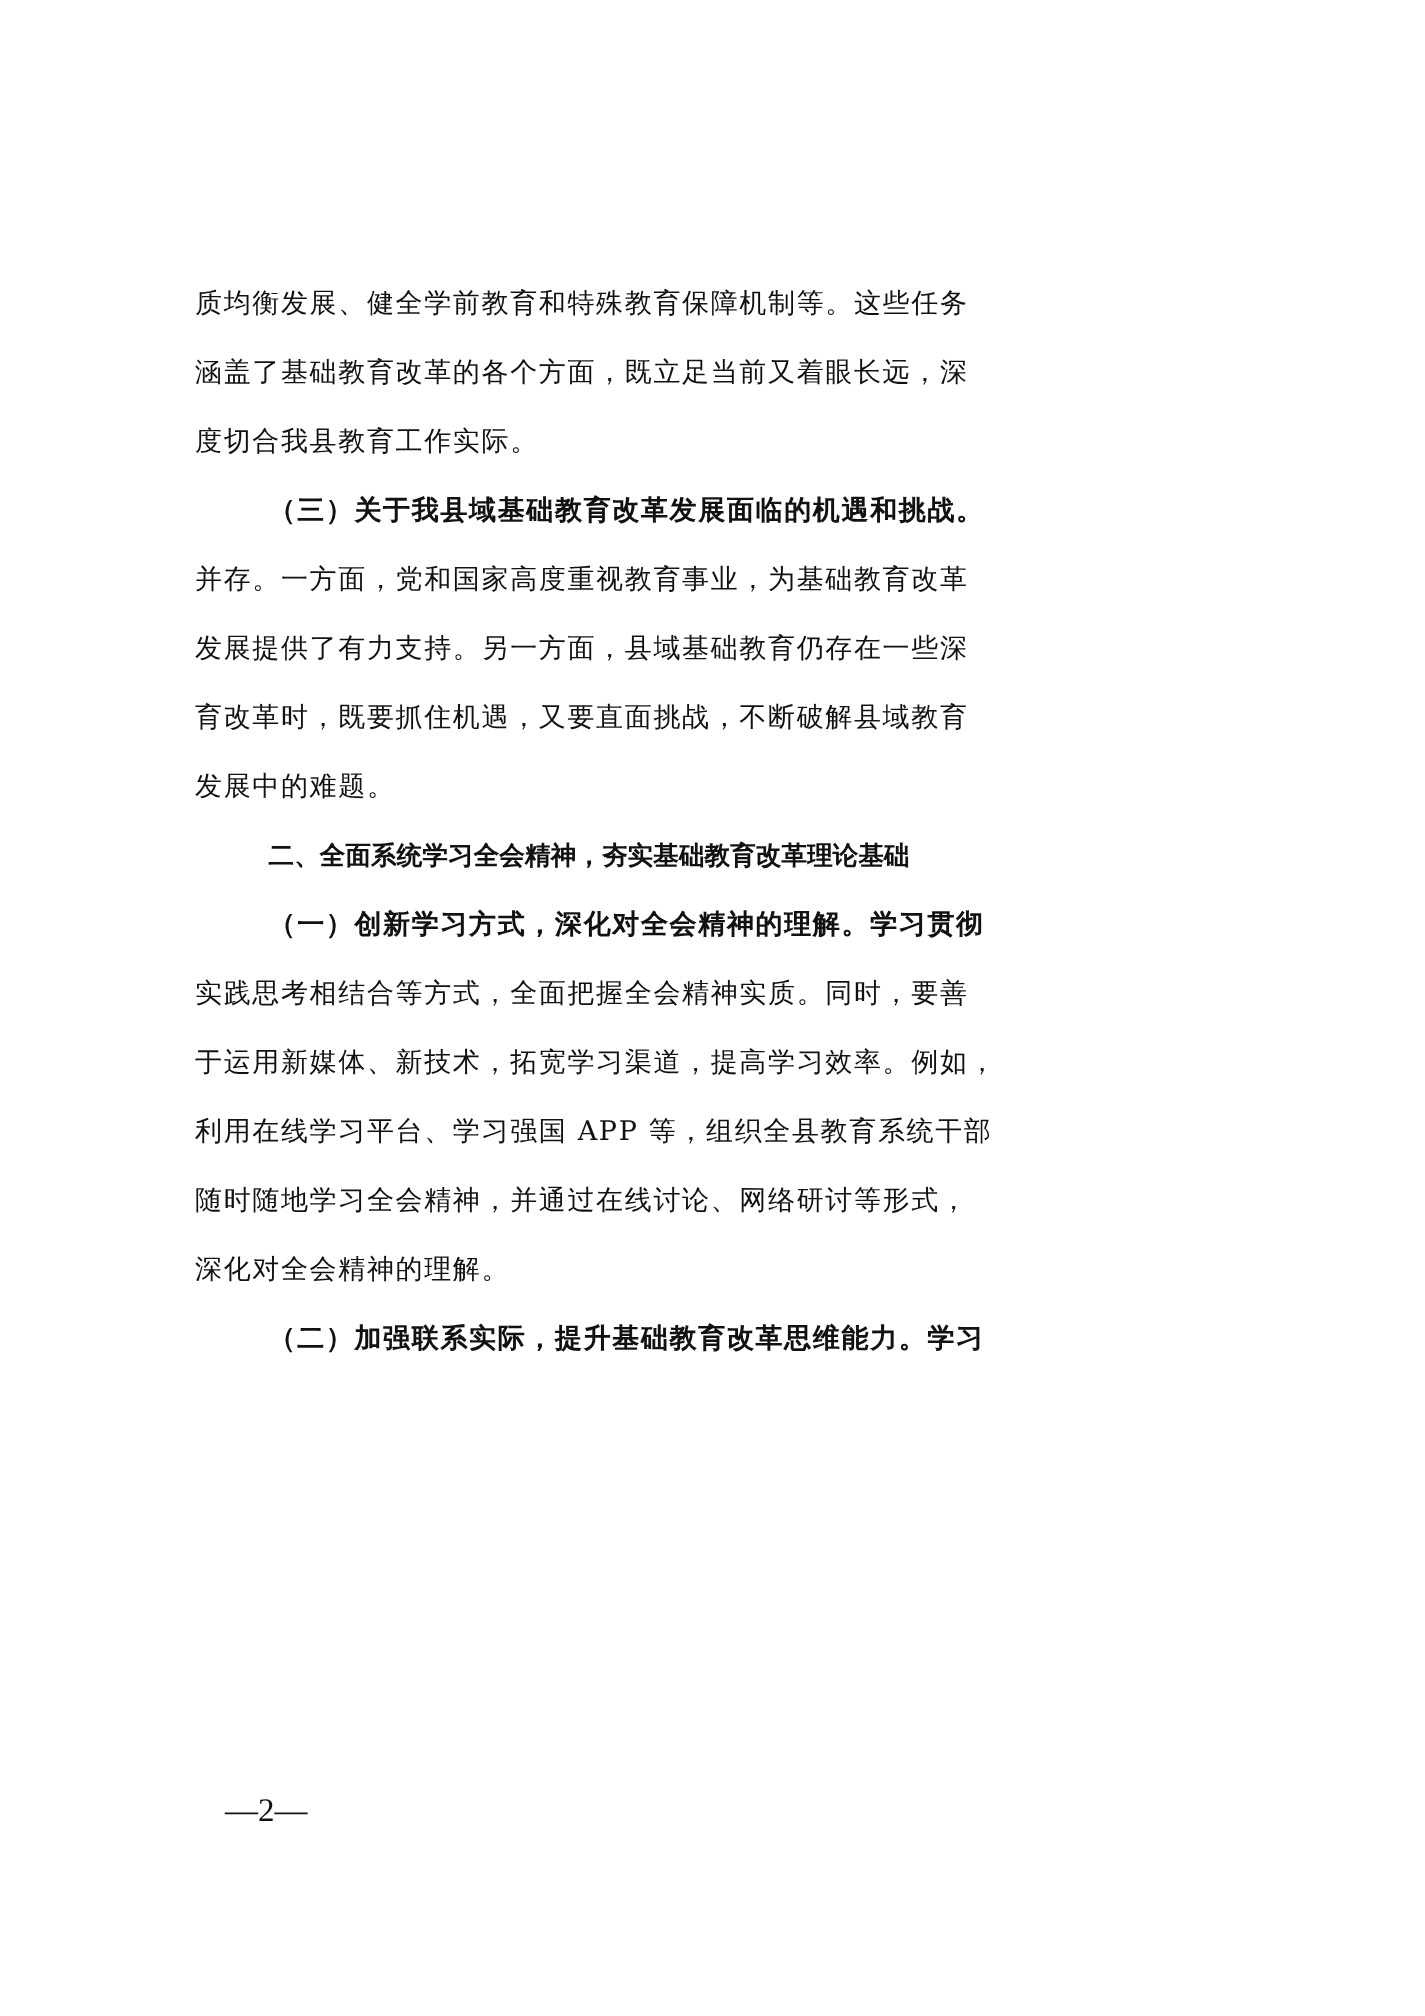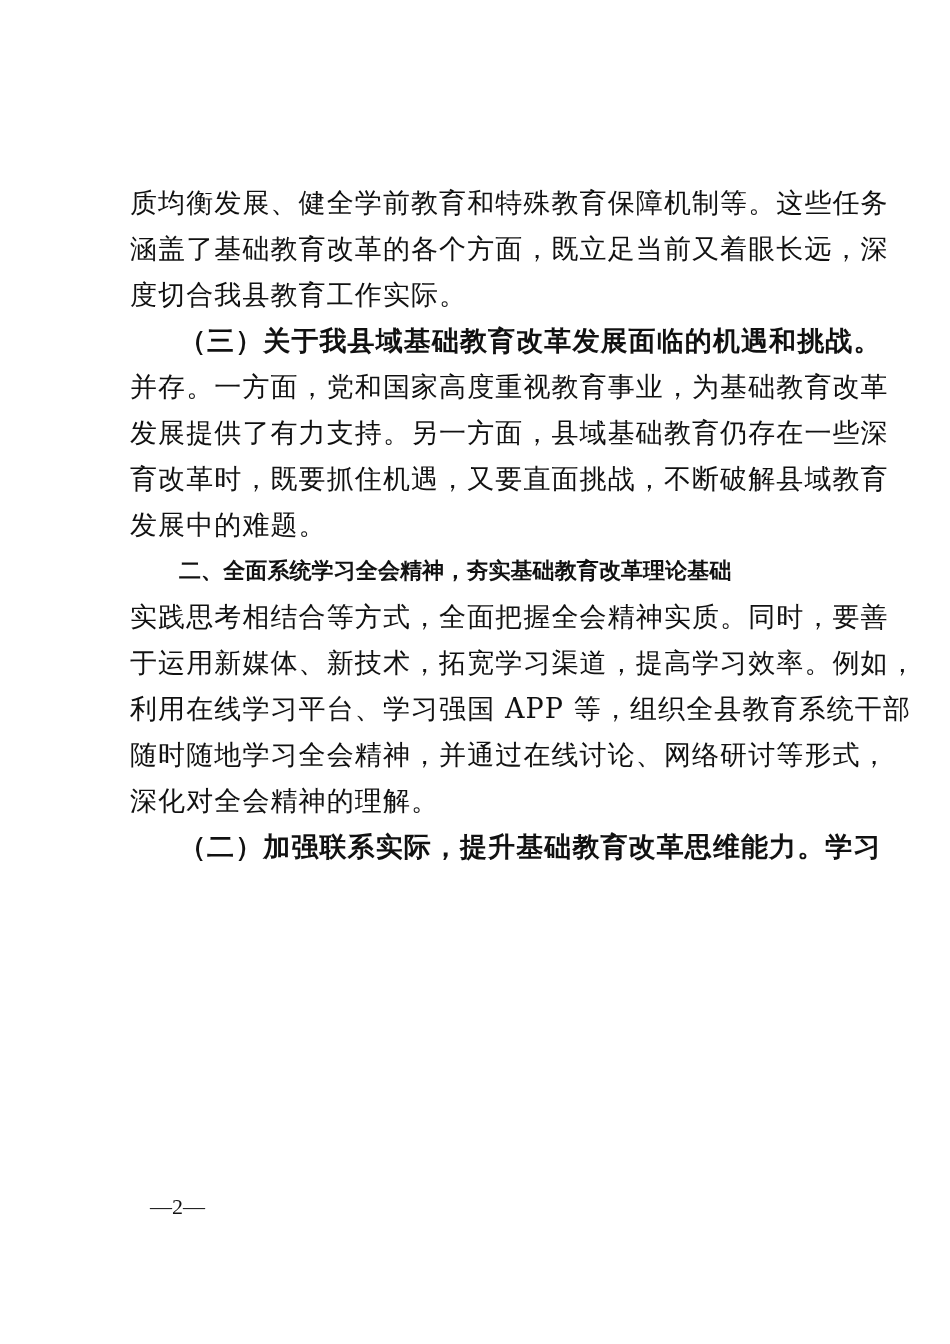--- a/index.html
+++ b/index.html
@@ -25,29 +25,29 @@
     }
     .body-text {
       position: absolute;
       left: 130px;
       top: 180px;
       width: 690px;
     }
     .line {
       height: 46px;
       line-height: 46px;
-      font-size: 27px;
+      font-size: 18px;
       white-space: nowrap;
       letter-spacing: 1.1px;
     }
     .line.heading {
       font-family: "DejaVu Sans", "Liberation Sans", sans-serif;
       font-weight: bold;
       letter-spacing: 0.1px;
-      font-size: 22px;
+      font-size: 17px;
     }
     .line.semibold {
       font-weight: 700;
     }
     .indent {
       display: inline-block;
       width: 49px;
     }
     .page-number {
       position: absolute;
@@ -67,20 +67,21 @@
   <div class="body-text">
     <div class="line">质均衡发展、健全学前教育和特殊教育保障机制等。这些任务</div>
     <div class="line">涵盖了基础教育改革的各个方面，既立足当前又着眼长远，深</div>
     <div class="line">度切合我县教育工作实际。</div>
     <div class="line semibold"><span class="indent"></span><span>（三）关于我县域基础教育改革发展面临的机遇和挑战。</span></div>
     <div class="line">并存。一方面，党和国家高度重视教育事业，为基础教育改革</div>
     <div class="line">发展提供了有力支持。另一方面，县域基础教育仍存在一些深</div>
     <div class="line">育改革时，既要抓住机遇，又要直面挑战，不断破解县域教育</div>
     <div class="line">发展中的难题。</div>
     <div class="line heading"><span class="indent"></span><span>二、全面系统学习全会精神，夯实基础教育改革理论基础</span></div>
+    <div class="line semibold"><span class="indent"></span><span>（一）创新学习方式，深化对全会精神的理解。学习贯彻</span></div>
     <div class="line">实践思考相结合等方式，全面把握全会精神实质。同时，要善</div>
     <div class="line">于运用新媒体、新技术，拓宽学习渠道，提高学习效率。例如，</div>
     <div class="line">利用在线学习平台、学习强国 APP 等，组织全县教育系统干部</div>
     <div class="line">随时随地学习全会精神，并通过在线讨论、网络研讨等形式，</div>
     <div class="line">深化对全会精神的理解。</div>
     <div class="line semibold"><span class="indent"></span><span>（二）加强联系实际，提升基础教育改革思维能力。学习</span></div>
   </div>
 
   <div class="page-number">—2—</div>
 </div>

